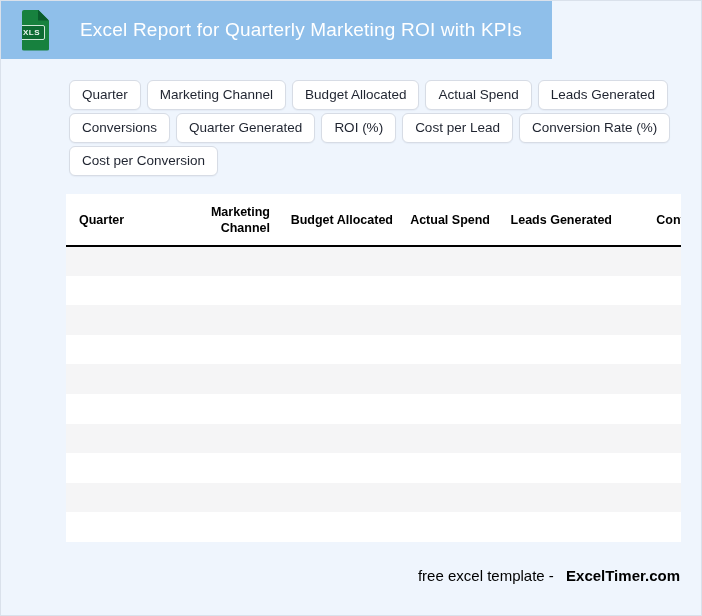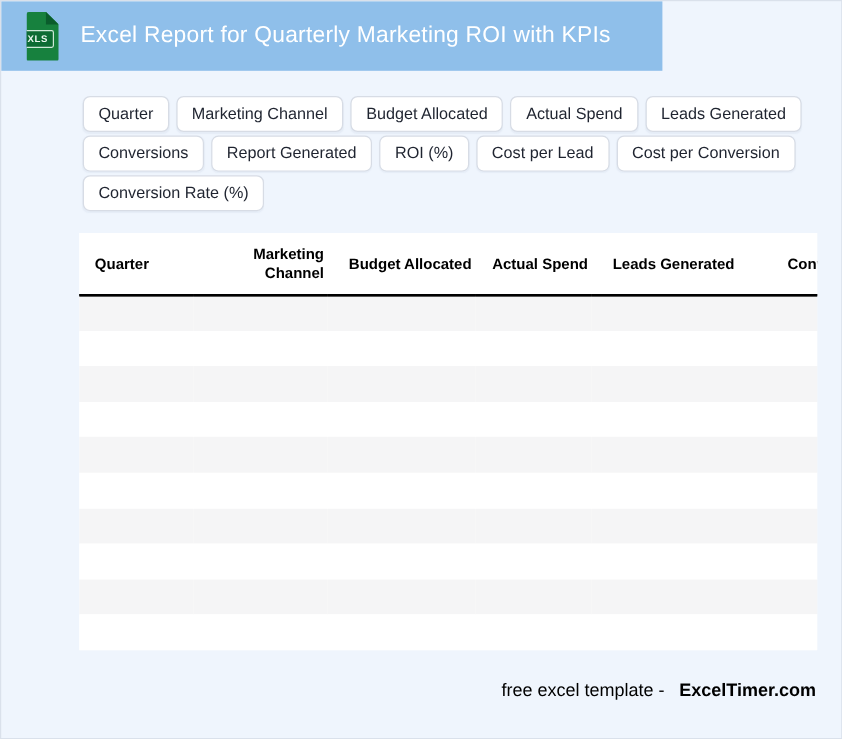--- a/index.html
+++ b/index.html
@@ -48,21 +48,21 @@
     background: #0D6B33;
     color: #EAF6EE;
     font-size: 8px;
     font-weight: bold;
     letter-spacing: 0.5px;
     padding: 2px 4px;
     border-radius: 2px;
     border: 1px solid #CFE8D8;
   }
   .header-title {
-    margin-left: 18px;
+    margin-left: 31px;
     color: #FFFFFF;
     font-size: 19px;
     font-weight: 400;
     letter-spacing: 0.2px;
     white-space: nowrap;
   }
 
   
   .chips {
     margin: 79px 20px 0 68px;
@@ -144,25 +144,25 @@
     <div class="header-title">Excel Report for Quarterly Marketing ROI with KPIs</div>
   </div>
 
   <div class="chips">
       <button class="chip">Quarter</button>
       <button class="chip">Marketing Channel</button>
       <button class="chip">Budget Allocated</button>
       <button class="chip">Actual Spend</button>
       <button class="chip">Leads Generated</button>
       <button class="chip">Conversions</button>
-      <button class="chip">Report Generated</button>
+      <button class="chip">Quarter Generated</button>
       <button class="chip">ROI (%)</button>
       <button class="chip">Cost per Lead</button>
+      <button class="chip">Conversion Rate (%)</button>
       <button class="chip">Cost per Conversion</button>
-      <button class="chip">Conversion Rate (%)</button>
     </div>
 
   <div class="table-wrap">
     <table>
       <thead>
         <tr>
             <th>Quarter</th>
             <th>Marketing Channel</th>
             <th>Budget Allocated</th>
             <th>Actual Spend</th>

